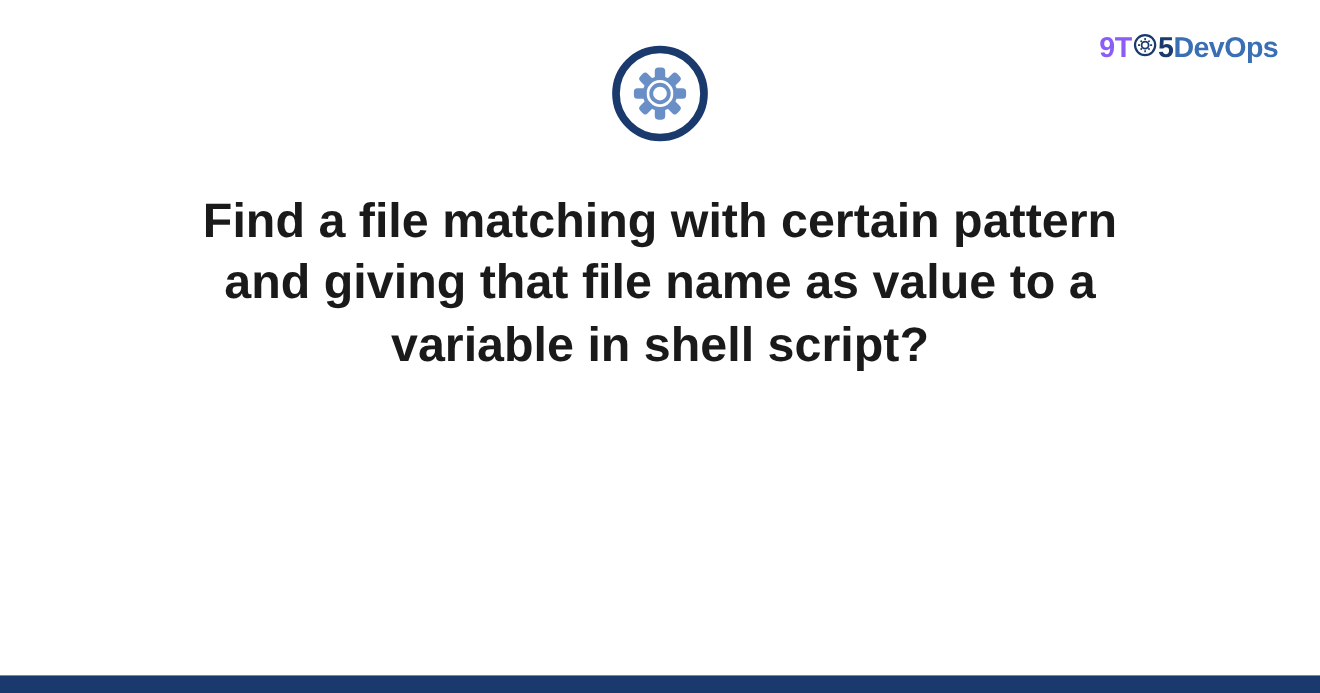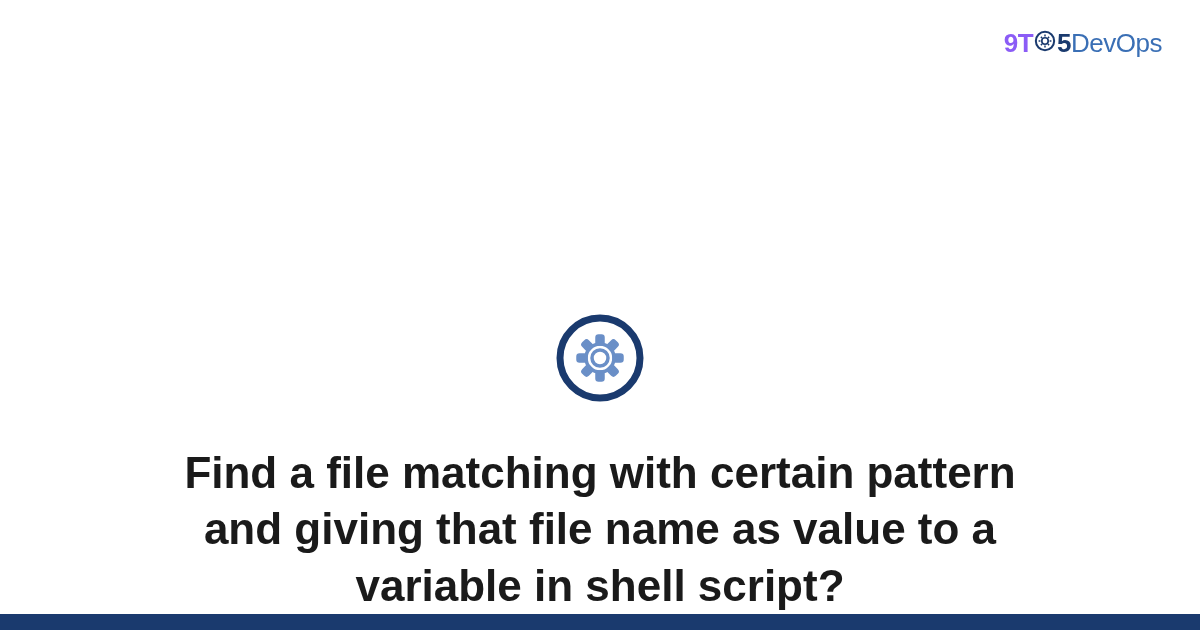--- a/index.html
+++ b/index.html
@@ -33,32 +33,32 @@
       margin: 0 1px;
       position: relative;
       top: -2px;
     }
     .logo-5 {
       color: #1a3a6e;
       font-weight: 700;
     }
     .logo-devops {
       color: #3a6fb5;
-      font-weight: 400;
+      font-weight: 700;
     }
     .content {
       position: absolute;
       top: 0;
       left: 0;
       width: 100%;
       height: 614px;
       display: flex;
       flex-direction: column;
       align-items: center;
-      justify-content: flex-end;
+      justify-content: flex-start;
       padding: 0 70px;
       border-radius: 32px;
     }
     .center-icon {
       margin-bottom: 38px;
       margin-top: 40px;
     }
     .title {
       font-size: 44px;
       font-weight: 700;

